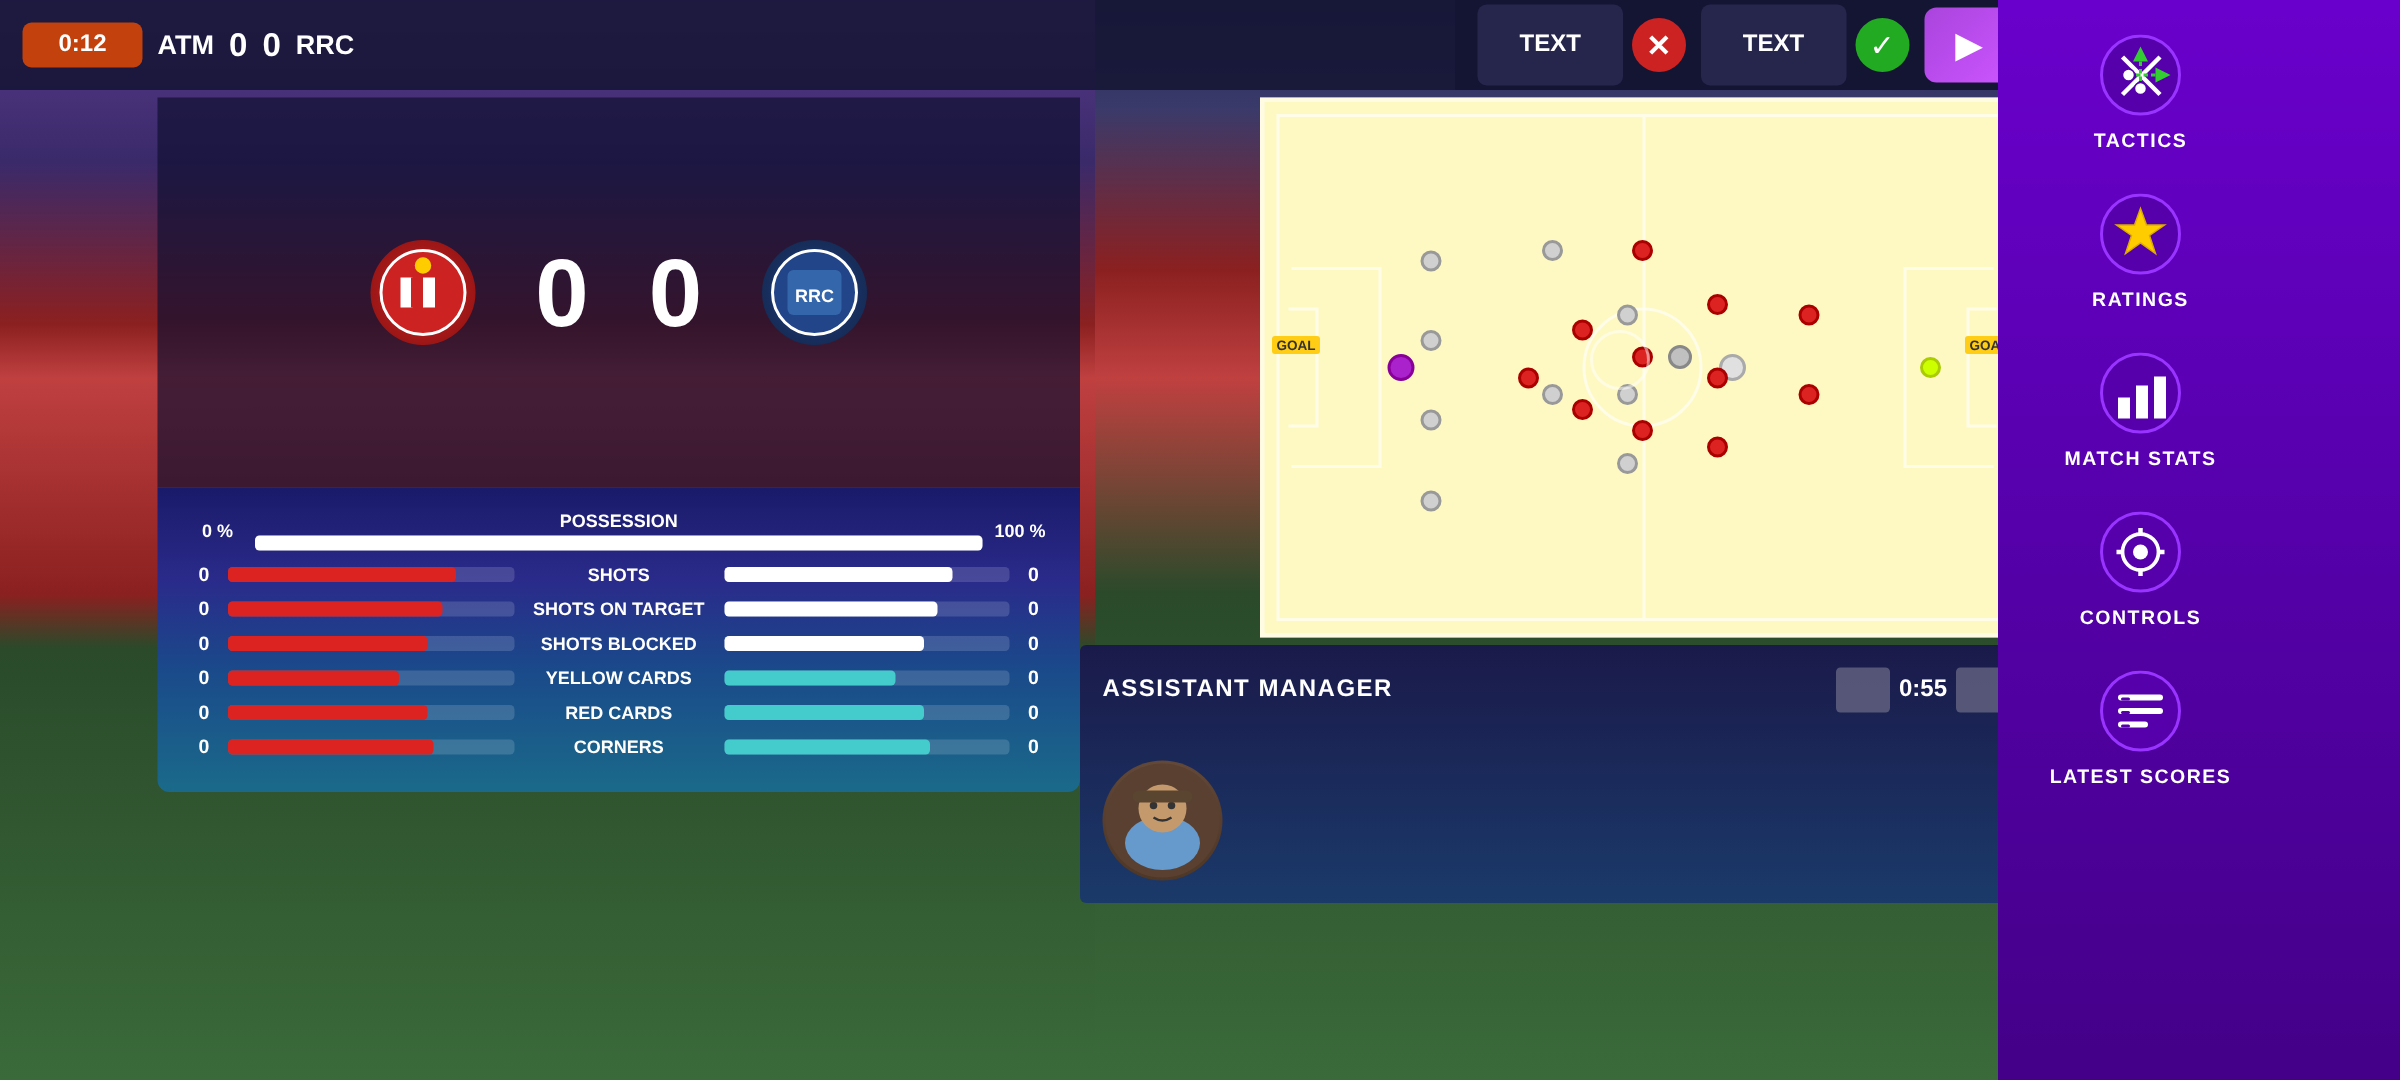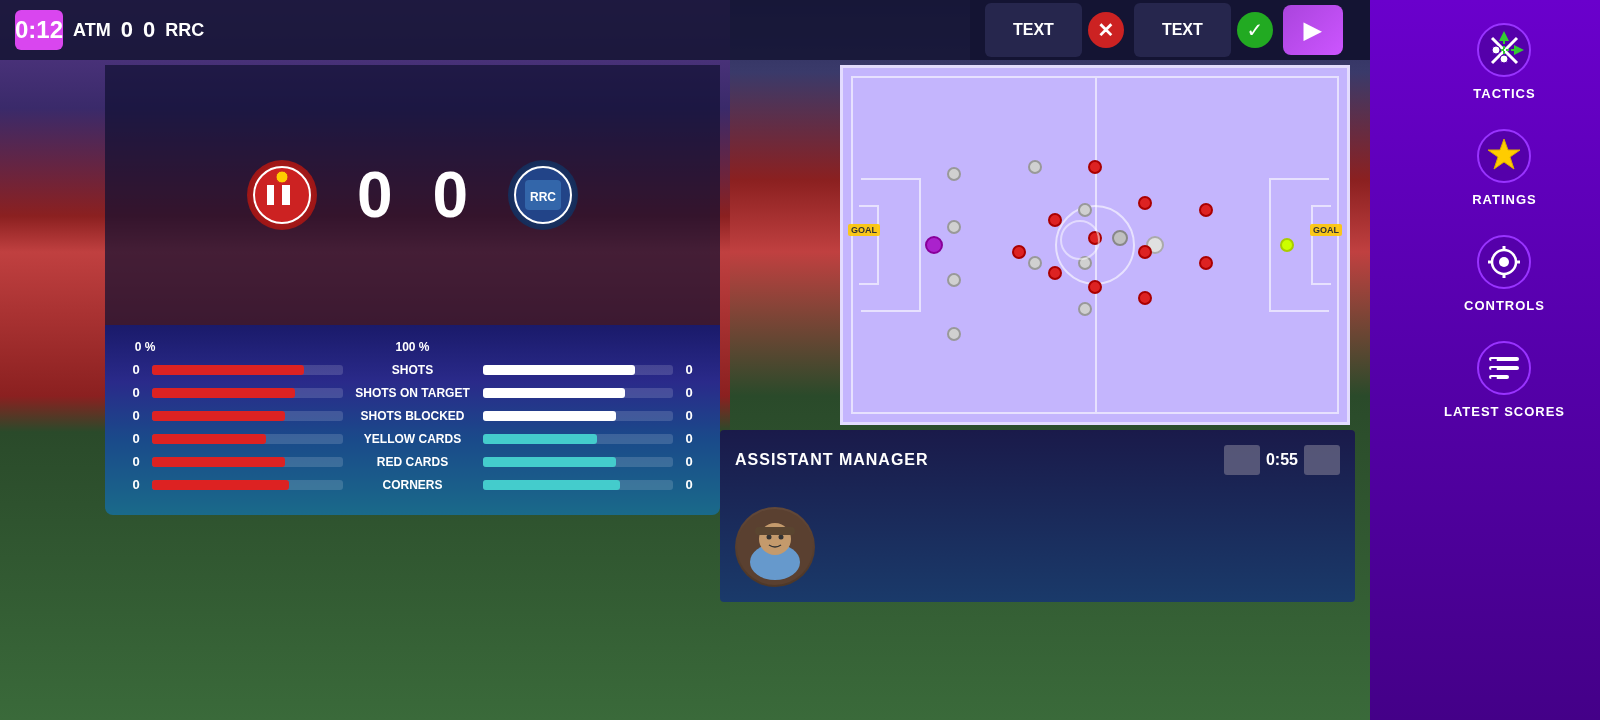--- a/index.html
+++ b/index.html
@@ -36,25 +36,25 @@
       width: 1370px; height: 60px;
       background: rgba(20, 20, 50, 0.85);
       z-index: 10;
       display: flex;
       align-items: center;
       padding: 0 15px;
       gap: 10px;
     }
 
     .time-badge {
-      background: #d946ef;
-      color: white;
-      font-weight: bold;
-      font-size: 24px;
-      padding: 6px 0;
+      background: #c2410c;
+      color: white;
+      font-weight: bold;
+      font-size: 16px;
+      padding: 6px 24px;
       border-radius: 6px;
     }
 
     .team-score-block {
       display: flex;
       align-items: center;
       gap: 10px;
       flex: 1;
     }
 
@@ -186,21 +186,21 @@
       height: 100%;
       background: #44cccc;
       border-radius: 3px;
     }
 
     
     .pitch-panel {
       position: absolute;
       top: 65px; left: 840px;
       width: 510px; height: 360px;
-      background: #c4b5fd;
+      background: #fef9c3;
       border: 3px solid #ffffff88;
       z-index: 5;
     }
 
     
     .pitch-inner {
       position: absolute;
       inset: 8px;
       border: 2px solid rgba(255,255,255,0.6);
     }
@@ -322,29 +322,28 @@
       font-size: 15px;
       line-height: 1.5;
       text-align: center;
       flex: 1;
     }
 
     
     .right-sidebar {
       position: absolute;
       top: 0; right: 0;
-      width: 230px; height: 720px;
+      width: 268px; height: 720px;
       background: linear-gradient(180deg, #6a00cc 0%, #5500aa 50%, #440088 100%);
       z-index: 10;
       display: flex;
       flex-direction: column;
-      align-items: center;
+      align-items: flex-start;
       padding-top: 10px;
       gap: 5px;
-      padding-left: 39px;
     }
 
     .sidebar-btn {
       width: 190px;
       display: flex;
       flex-direction: column;
       align-items: center;
       padding: 10px 5px;
       cursor: pointer;
       border-radius: 8px;
@@ -461,20 +460,26 @@
       <rect x="12" y="15" width="36" height="30" rx="4" fill="#3366aa"></rect>
       <text x="30" y="36" text-anchor="middle" fill="white" font-size="12" font-weight="bold">RRC</text>
     </svg>
   </div>
 </div>
 
 <div class="stats-panel">
 
   <div class="poss-row">
     <span class="poss-lv">0 %</span>
+    <div style="position:relative;">
+      <div style="text-align:center; color:white; font-weight:bold; font-size:12px; margin-bottom:3px;">POSSESSION</div>
+      <div class="bar-track">
+        <div class="bar-fill-white" style="width:100%"></div>
+      </div>
+    </div>
     <span class="poss-rv">100 %</span>
   </div>
 
   <div class="srow">
     <span class="srow-lv">0</span>
     <div class="bar-track">
       <div class="bar-fill-red" style="width:80%"></div>
     </div>
     <span class="srow-name">SHOTS</span>
     <div class="bar-track">
@@ -638,20 +643,31 @@
   <div class="sidebar-btn">
     <div class="sidebar-icon">
       <svg width="55" height="55" viewBox="0 0 55 55">
         <circle cx="27" cy="27" r="26" fill="#5500aa" stroke="#9933ff" stroke-width="2"></circle>
         <polygon points="27,10 31,21 43,21 33,28 37,40 27,33 17,40 21,28 11,21 23,21" fill="#ffcc00" stroke="#ddaa00" stroke-width="1"></polygon>
       </svg>
     </div>
     <span class="sidebar-label">RATINGS</span>
   </div>
 
+  <div class="sidebar-btn">
+    <div class="sidebar-icon">
+      <svg width="55" height="55" viewBox="0 0 55 55">
+        <circle cx="27" cy="27" r="26" fill="#5500aa" stroke="#9933ff" stroke-width="2"></circle>
+        <rect x="12" y="30" width="8" height="14" fill="white"></rect>
+        <rect x="24" y="22" width="8" height="22" fill="white"></rect>
+        <rect x="36" y="16" width="8" height="28" fill="white"></rect>
+      </svg>
+    </div>
+    <span class="sidebar-label">MATCH STATS</span>
+  </div>
 
   <div class="sidebar-btn">
     <div class="sidebar-icon">
       <svg width="55" height="55" viewBox="0 0 55 55">
         <circle cx="27" cy="27" r="26" fill="#5500aa" stroke="#9933ff" stroke-width="2"></circle>
         <circle cx="27" cy="27" r="12" fill="none" stroke="white" stroke-width="2.5"></circle>
         <circle cx="27" cy="27" r="5" fill="white"></circle>
         <line x1="27" y1="11" x2="27" y2="16" stroke="white" stroke-width="3"></line>
         <line x1="27" y1="38" x2="27" y2="43" stroke="white" stroke-width="3"></line>
         <line x1="11" y1="27" x2="16" y2="27" stroke="white" stroke-width="3"></line>

